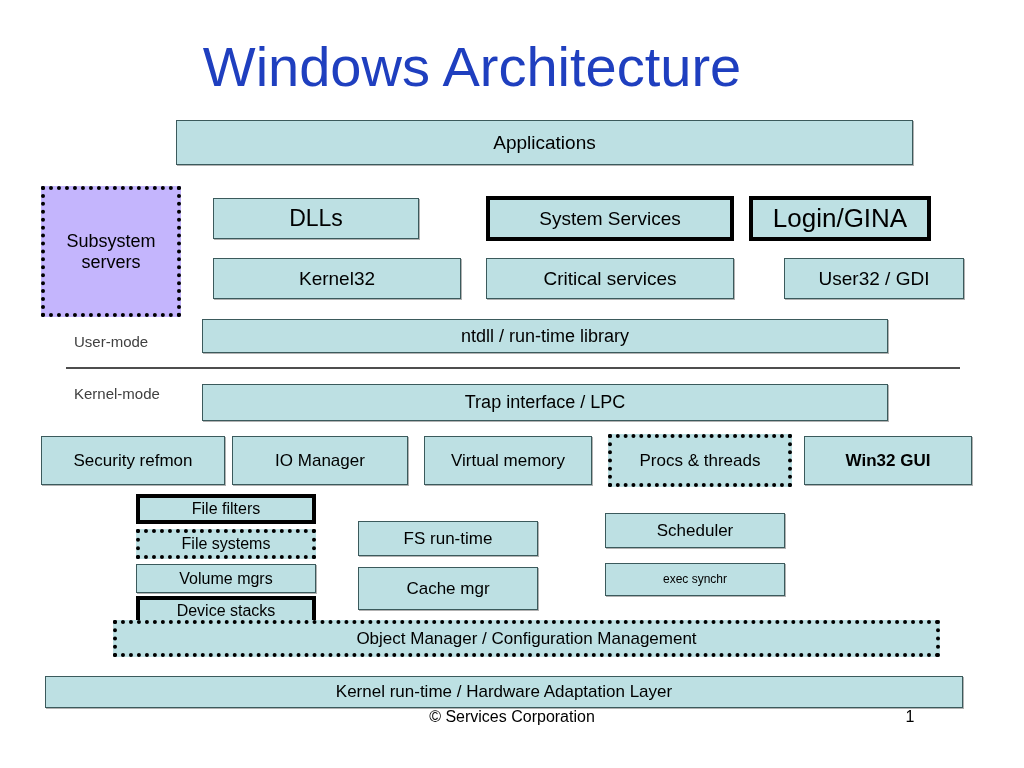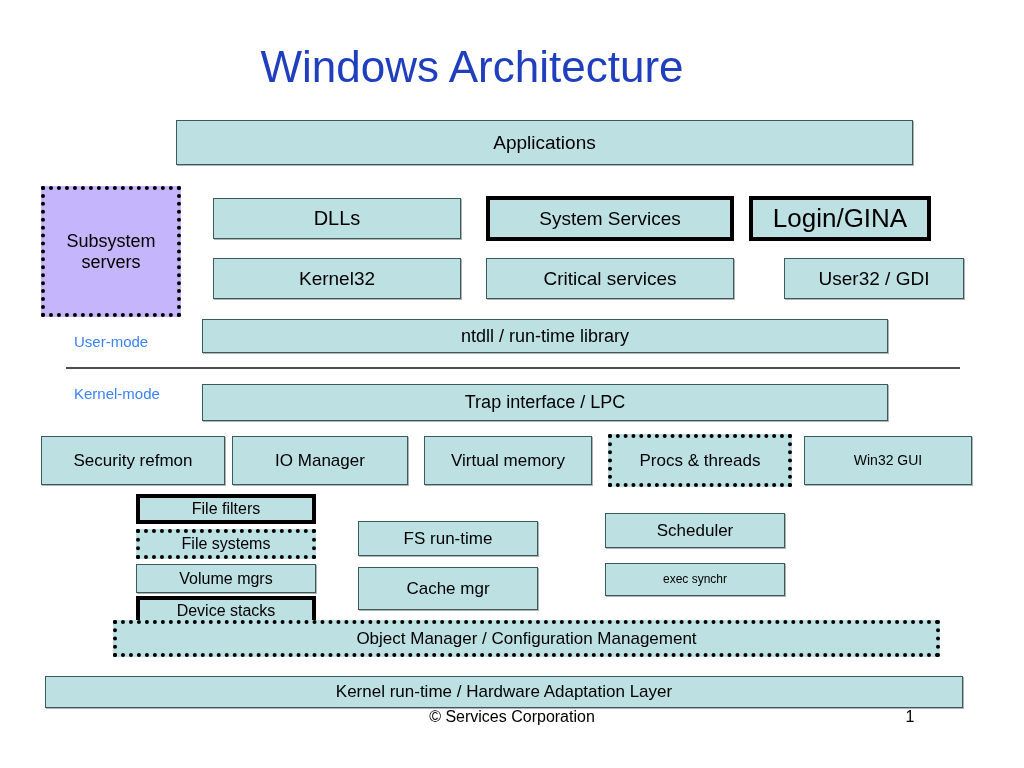--- a/index.html
+++ b/index.html
@@ -19,21 +19,21 @@
     overflow: hidden;
   }
   
   #title {
     position: absolute;
     left: 0;
     top: 36px;
     width: 944px;
     text-align: center;
     color: #1f3fbf;
-    font-size: 44px;
+    font-size: 56px;
     font-weight: normal;
     letter-spacing: 0px;
     line-height: 62px;
     white-space: nowrap;
   }
   
   .bx {
     position: absolute;
     box-sizing: border-box;
     background: #bde0e3;
@@ -47,21 +47,21 @@
     white-space: nowrap;
   }
   .bx.thin   { border: 1.5px solid #3b5a5c; box-shadow: 1px 1px 0 rgba(0,0,0,.30); }
   .bx.thick  { border: 4px solid #000000; text-align: right; }
   .bx.dotted { border: 4px dotted #000000; }
   .bx.multi  { white-space: normal; }
 
   
   .lbl {
     position: absolute;
-    color: #3b82f6;
+    color: #404040;
     font-size: 15px;
     white-space: nowrap;
   }
   
   #mode-divider {
     position: absolute;
     background: #4d4d4d;
     height: 2px;
   }
   
@@ -97,21 +97,21 @@
   <div class="lbl" id="lbl-user-mode" style="left: 74px; top: 333px;">User-mode</div>
   <div class="lbl" id="lbl-kernel-mode" style="left: 74px; top: 385px;">Kernel-mode</div>
 
   <div id="boxes-root">
       <div class="bx thin" style="left: 176px; top: 120px; width: 737px; height: 45px; font-size: 19px; background: rgb(189, 224, 227); border-color: rgb(59, 90, 92);">
         <span>Applications</span>
       </div>
       <div class="bx dotted multi" style="left: 41px; top: 186px; width: 140px; height: 131px; font-size: 18px; background: #c4b5fd; border-color: rgb(0, 0, 0);">
         <span>Subsystem<br>servers</span>
       </div>
-      <div class="bx thin" style="left: 213px; top: 198px; width: 248px; height: 41px; font-size: 20px; background: rgb(189, 224, 227); border-color: rgb(59, 90, 92);">
+      <div class="bx thin" style="left: 213px; top: 198px; width: 206px; height: 41px; font-size: 23px; background: rgb(189, 224, 227); border-color: rgb(59, 90, 92);">
         <span>DLLs</span>
       </div>
       <div class="bx thick" style="left: 486px; top: 196px; width: 248px; height: 45px; font-size: 19px; background: rgb(189, 224, 227); border-color: rgb(0, 0, 0);">
         <span>System Services</span>
       </div>
       <div class="bx thick" style="left: 749px; top: 196px; width: 182px; height: 45px; font-size: 26px; background: rgb(189, 224, 227); border-color: rgb(0, 0, 0);">
         <span>Login/GINA</span>
       </div>
       <div class="bx thin" style="left: 213px; top: 258px; width: 248px; height: 41px; font-size: 19px; background: rgb(189, 224, 227); border-color: rgb(59, 90, 92);">
         <span>Kernel32</span>
@@ -133,21 +133,21 @@
       </div>
       <div class="bx thin" style="left: 232px; top: 436px; width: 176px; height: 49px; font-size: 17px; background: rgb(189, 224, 227); border-color: rgb(59, 90, 92);">
         <span>IO Manager</span>
       </div>
       <div class="bx thin" style="left: 424px; top: 436px; width: 168px; height: 49px; font-size: 17px; background: rgb(189, 224, 227); border-color: rgb(59, 90, 92);">
         <span>Virtual memory</span>
       </div>
       <div class="bx dotted" style="left: 608px; top: 434px; width: 184px; height: 53px; font-size: 17px; background: rgb(189, 224, 227); border-color: rgb(0, 0, 0);">
         <span>Procs &amp; threads</span>
       </div>
-      <div class="bx thin" style="left: 804px; top: 436px; width: 168px; height: 49px; font-size: 14px; background: rgb(189, 224, 227); border-color: rgb(59, 90, 92);">
+      <div class="bx thin" style="left: 804px; top: 436px; width: 168px; height: 49px; font-size: 17px; background: rgb(189, 224, 227); border-color: rgb(59, 90, 92); font-weight: bold;">
         <span>Win32 GUI</span>
       </div>
       <div class="bx thick" style="left: 136px; top: 494px; width: 180px; height: 30px; font-size: 16px; background: rgb(189, 224, 227); border-color: rgb(0, 0, 0);">
         <span>File filters</span>
       </div>
       <div class="bx dotted" style="left: 136px; top: 529px; width: 180px; height: 30px; font-size: 16px; background: rgb(189, 224, 227); border-color: rgb(0, 0, 0);">
         <span>File systems</span>
       </div>
       <div class="bx thin" style="left: 136px; top: 564px; width: 180px; height: 29px; font-size: 16px; background: rgb(189, 224, 227); border-color: rgb(59, 90, 92);">
         <span>Volume mgrs</span>

